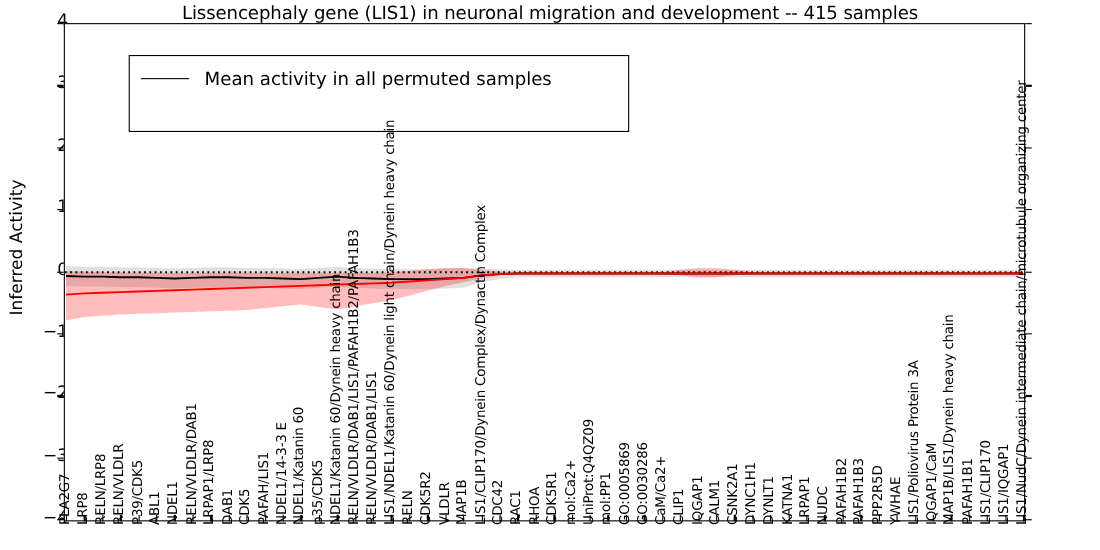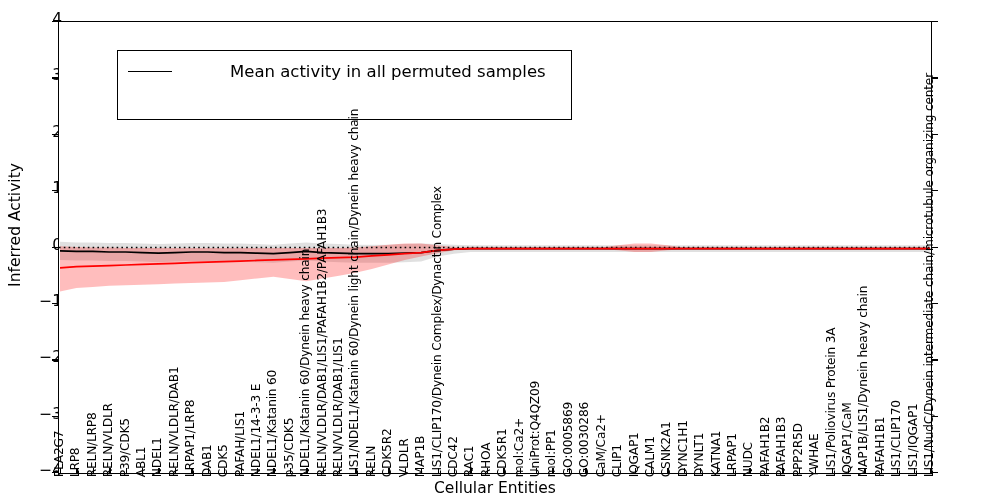--- a/index.html
+++ b/index.html
@@ -30,31 +30,32 @@
           font-size:15.5px;}
   .xtickmark{position:absolute;top:468px;width:1.3px;height:6px;background:#000;}
   .xtick{position:absolute;bottom:0;transform-origin:left bottom;
          transform:rotate(-90deg);white-space:nowrap;font-size:12.2px;
          line-height:1;letter-spacing:-0.2px;}
 
   
   #legend{position:absolute;left:58px;top:28px;width:455px;height:70px;
           border:1.3px solid #000;background:#fff;box-sizing:border-box;
           padding:5px 10px 0 10px;}
-  .legrow{display:flex;align-items:center;height:30px;gap:44px;}
+  .legrow{display:flex;align-items:center;height:30px;}
   .legline{width:44px;height:0;border-top:1.8px solid #000;margin-right:14px;
            flex:none;}
   .legline.red{border-top-color:#ff0000;}
   .legtxt{font-size:16.5px;white-space:nowrap;}
 </style>
 </head>
 <body>
 
 <div id="fig">
 
+  <div id="title">Lissencephaly gene (LIS1) in neuronal migration and development -- 415 samples</div>
 
   <div id="ylabel">Inferred Activity</div>
   <div id="yticks-host">
       <div class="ytick" style="top: 12px;">4</div>
       <div class="ytickmark" style="top: 21px;"></div>
       <div class="ytickmark r" style="top: 21px;"></div>
       <div class="ytick" style="top: 68.375px;">3</div>
       <div class="ytickmark" style="top: 77.375px;"></div>
       <div class="ytickmark r" style="top: 77.375px;"></div>
       <div class="ytick" style="top: 124.75px;">2</div>
@@ -206,15 +207,14 @@
       <div class="xtick" style="left: 869.34px; bottom: 23px;">MAP1B/LIS1/Dynein heavy chain</div>
       <div class="xtickmark" style="left: 880.755px;"></div>
       <div class="xtick" style="left: 885.755px; bottom: 23px;">PAFAH1B1</div>
       <div class="xtickmark" style="left: 897.17px;"></div>
       <div class="xtick" style="left: 902.17px; bottom: 23px;">LIS1/CLIP170</div>
       <div class="xtickmark" style="left: 913.585px;"></div>
       <div class="xtick" style="left: 918.585px; bottom: 23px;">LIS1/IQGAP1</div>
       <div class="xtickmark" style="left: 930px;"></div>
       <div class="xtick" style="left: 935px; bottom: 23px;">LIS1/NudC/Dynein intermediate chain/microtubule organizing center</div>
     </div>
-  <div id="xlabel">Cellular Entities</div>
 
 </div>
 
 </body></html>

